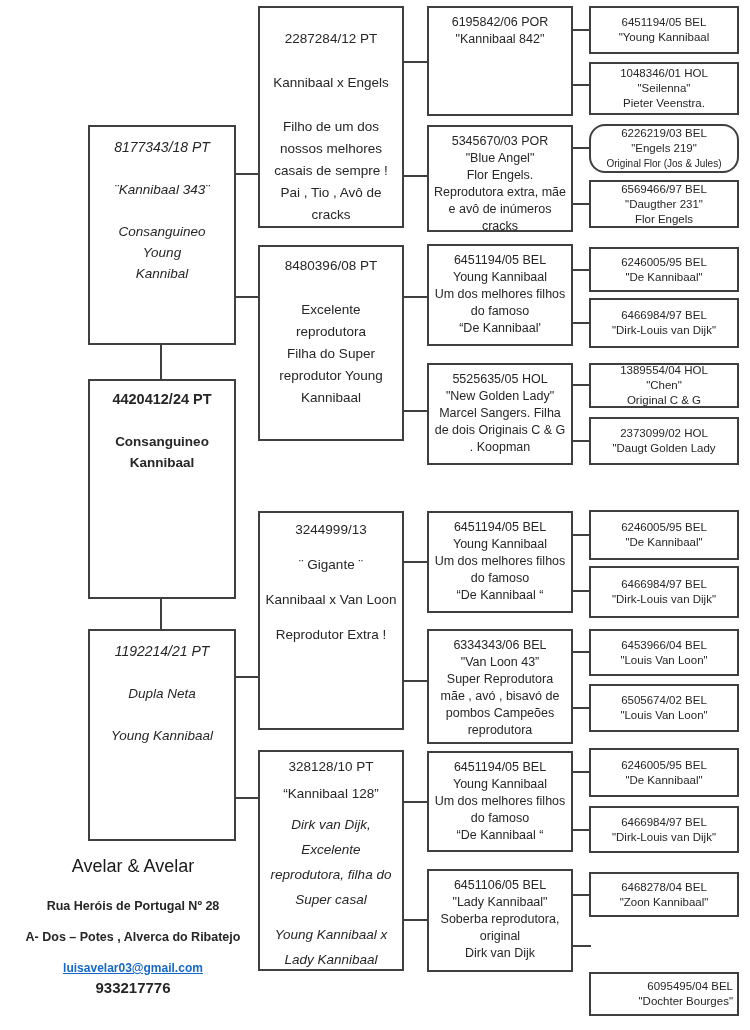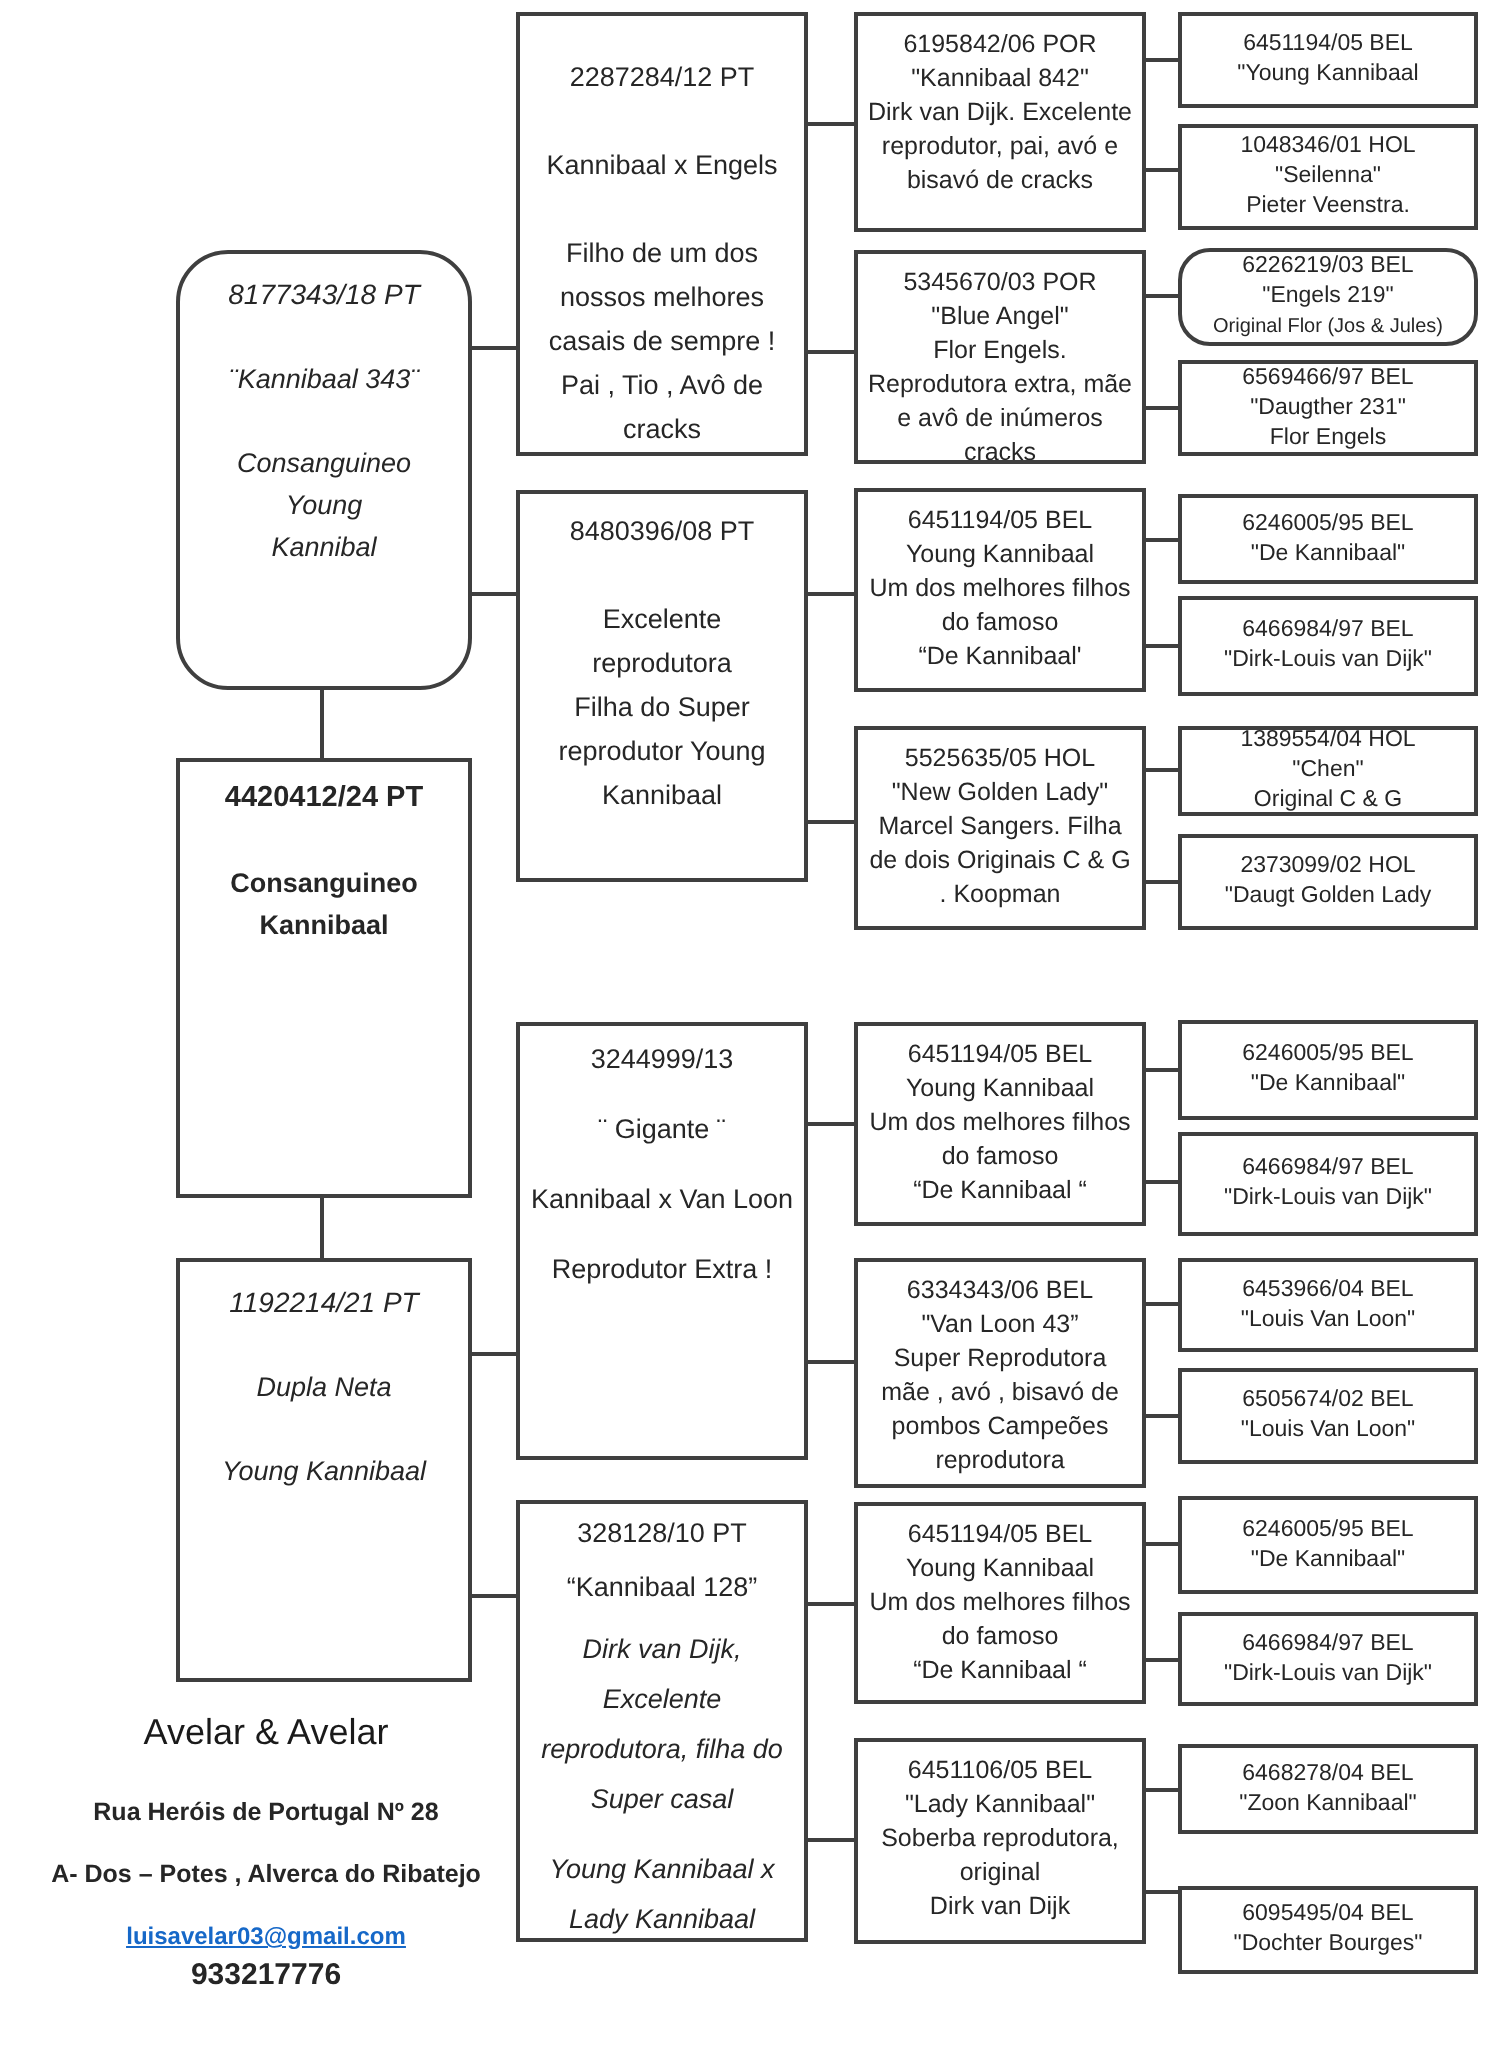--- a/index.html
+++ b/index.html
@@ -49,21 +49,21 @@
   .footer .loft { font-size:18px; color:#1a1a1a; margin-bottom:22px; }
   .footer .addr { font-size:12.5px; font-weight:bold; margin-bottom:17px; }
   .footer .email a, .footer .email { color:#1668c8; font-weight:bold; font-size:12px; text-decoration:underline; }
   .footer .phone { font-size:15px; font-weight:bold; margin-top:4px; }
 </style>
 </head>
 <body>
 
 <div class="page">
 
-  <div class="box c1 it bx-father" style="top:125px;height:220px;border-radius:26px;">
+  <div class="box c1 it bx-father" style="top:125px;height:220px;">
     <div class="ring">8177343/18 PT</div>
     <div class="pname">¨Kannibaal 343¨</div>
     <div class="ln">Consanguineo</div>
     <div class="ln">Young</div>
     <div class="ln">Kannibal</div>
   </div>
 
   <div class="box c1 bx-subject" style="top:379px;height:220px;">
     <div class="ring">4420412/24 PT</div>
     <div class="ln">Consanguineo</div>
@@ -98,21 +98,20 @@
   <div class="box c2 bx-mgm" style="top:750px;height:221px;">
     <div class="ring">328128/10 PT</div>
     <div class="pname">“Kannibaal 128”</div>
     <div class="note1 it">Dirk van Dijk, Excelente reprodutora, filha do Super casal</div>
     <div class="note2 it">Young Kannibaal x Lady Kannibaal</div>
   </div>
 
   <div class="box c3" style="top:6px;height:110px;">
       <div class="ln">6195842/06 POR</div>
       <div class="ln">"Kannibaal 842"</div>
-      <div class="ln">Dirk van Dijk. Excelente reprodutor, pai, avó e bisavó de cracks</div>
     </div>
   <div class="box c3" style="top:125px;height:107px;">
       <div class="ln">5345670/03 POR</div>
       <div class="ln">"Blue Angel"</div>
       <div class="ln">Flor Engels.</div>
       <div class="ln">Reprodutora extra, mãe e avô de inúmeros cracks</div>
     </div>
   <div class="box c3" style="top:244px;height:102px;">
       <div class="ln">6451194/05 BEL</div>
       <div class="ln">Young Kannibaal</div>
@@ -205,21 +204,21 @@
       <div class="ln">"De Kannibaal"</div>
     </div>
   <div class="box c4" style="top:806px;height:47px;">
       <div class="ln">6466984/97 BEL</div>
       <div class="ln">"Dirk-Louis van Dijk"</div>
     </div>
   <div class="box c4" style="top:872px;height:45px;">
       <div class="ln">6468278/04 BEL</div>
       <div class="ln">"Zoon Kannibaal"</div>
     </div>
-  <div class="box c4" style="top:943px;height:44px;">
+  <div class="box c4" style="top:972px;height:44px;align-items:flex-end;">
       <div class="ln">6095495/04 BEL</div>
       <div class="ln">"Dochter Bourges"</div>
     </div>
 
   <div class="vline" style="left:160px;top:345px;height:34px;"></div>
   <div class="vline" style="left:160px;top:599px;height:30px;"></div>
 
   <div class="hline" style="left:234px;top:173px;width:24px;"></div>
   <div class="hline" style="left:234px;top:296px;width:24px;"></div>
   <div class="hline" style="left:234px;top:676px;width:24px;"></div>

